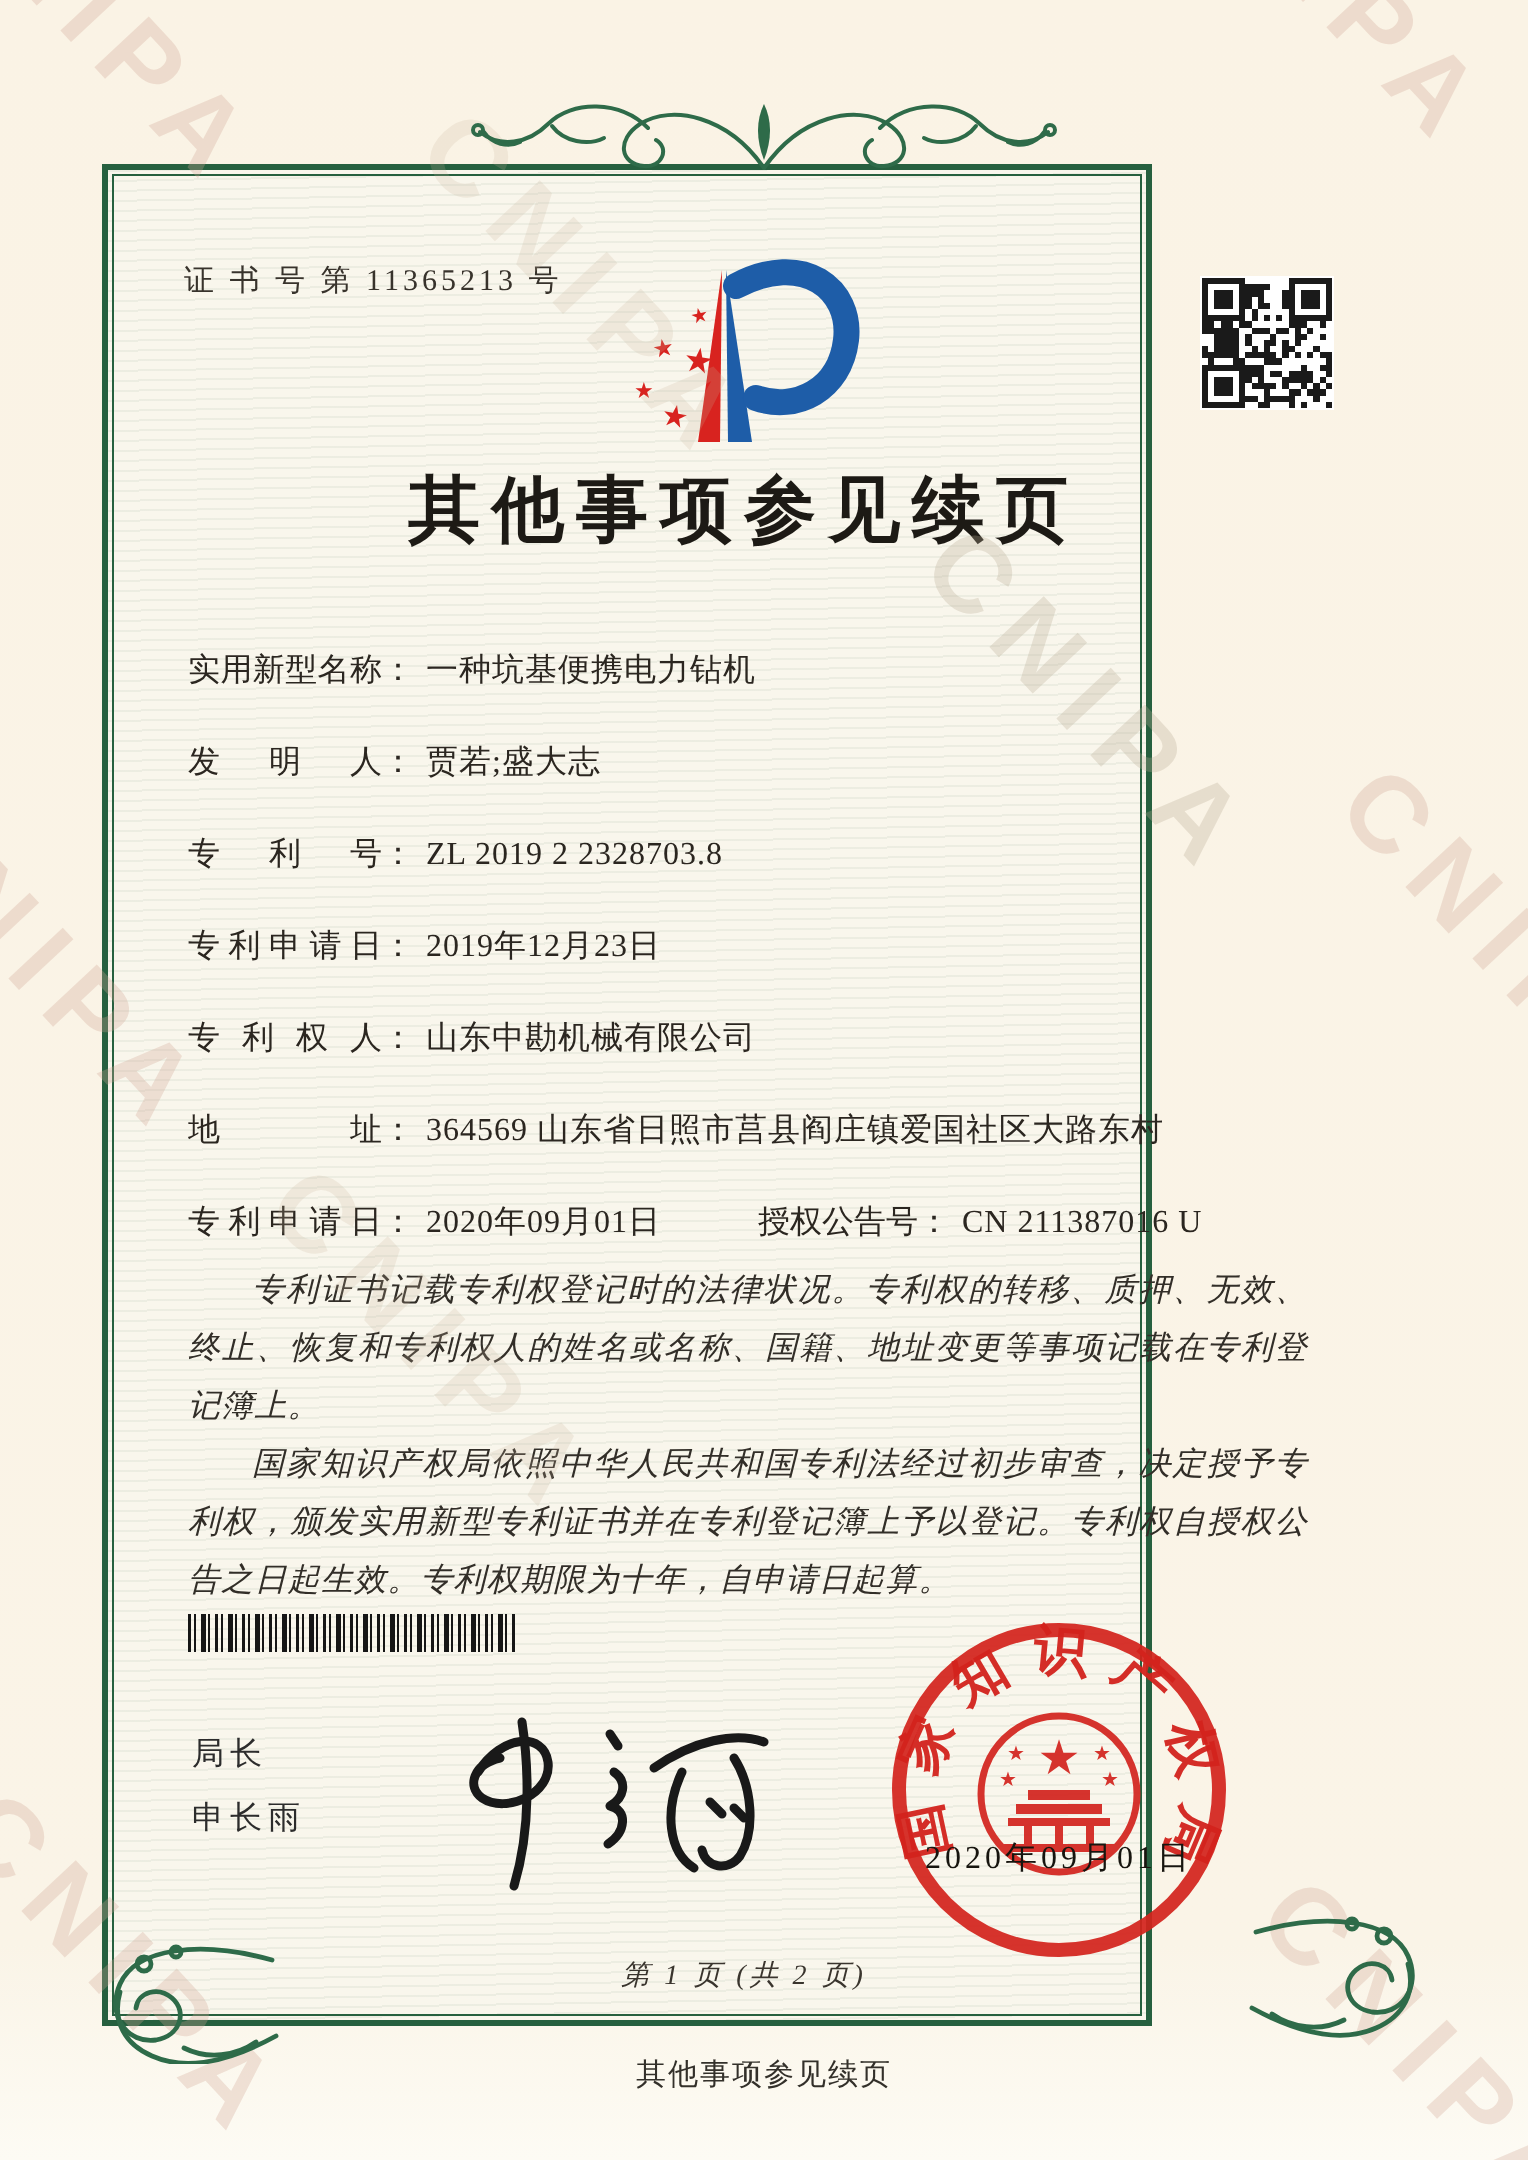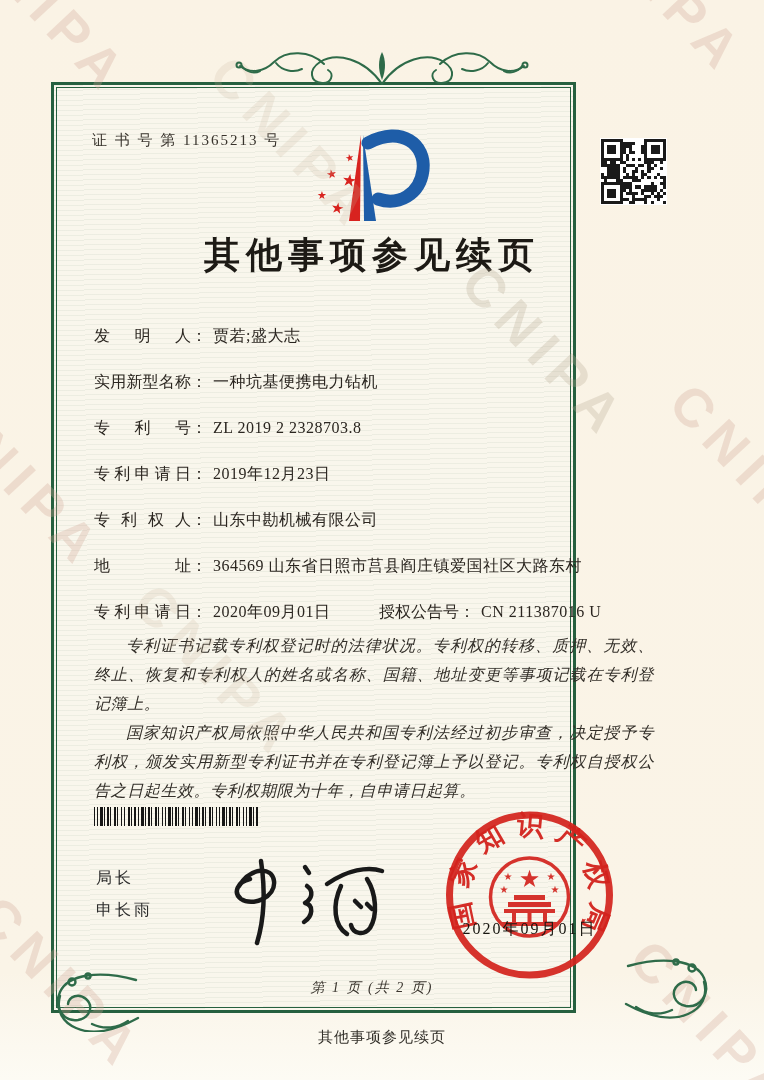--- a/index.html
+++ b/index.html
@@ -288,24 +288,24 @@
         <rect x="0" y="14" width="7" height="7"></rect>
         <rect x="1" y="15" width="5" height="5" fill="#fff"></rect>
         <rect x="2" y="16" width="3" height="3"></rect>
       </svg>
   </div>
 
   <div class="title">其他事项参见续页</div>
 
   <div class="fields">
     <div class="frow">
+      <span class="flabel">实用新型名称</span><span class="fcolon">：</span><span class="fvalue">一种坑基便携电力钻机</span>
+    </div>
+    <div class="frow">
       <span class="flabel">发明人</span><span class="fcolon">：</span><span class="fvalue">贾若;盛大志</span>
-    </div>
-    <div class="frow">
-      <span class="flabel">实用新型名称</span><span class="fcolon">：</span><span class="fvalue">一种坑基便携电力钻机</span>
     </div>
     <div class="frow">
       <span class="flabel">专利号</span><span class="fcolon">：</span><span class="fvalue">ZL 2019 2 2328703.8</span>
     </div>
     <div class="frow">
       <span class="flabel">专利申请日</span><span class="fcolon">：</span><span class="fvalue">2019年12月23日</span>
     </div>
     <div class="frow">
       <span class="flabel">专利权人</span><span class="fcolon">：</span><span class="fvalue">山东中勘机械有限公司</span>
     </div>

